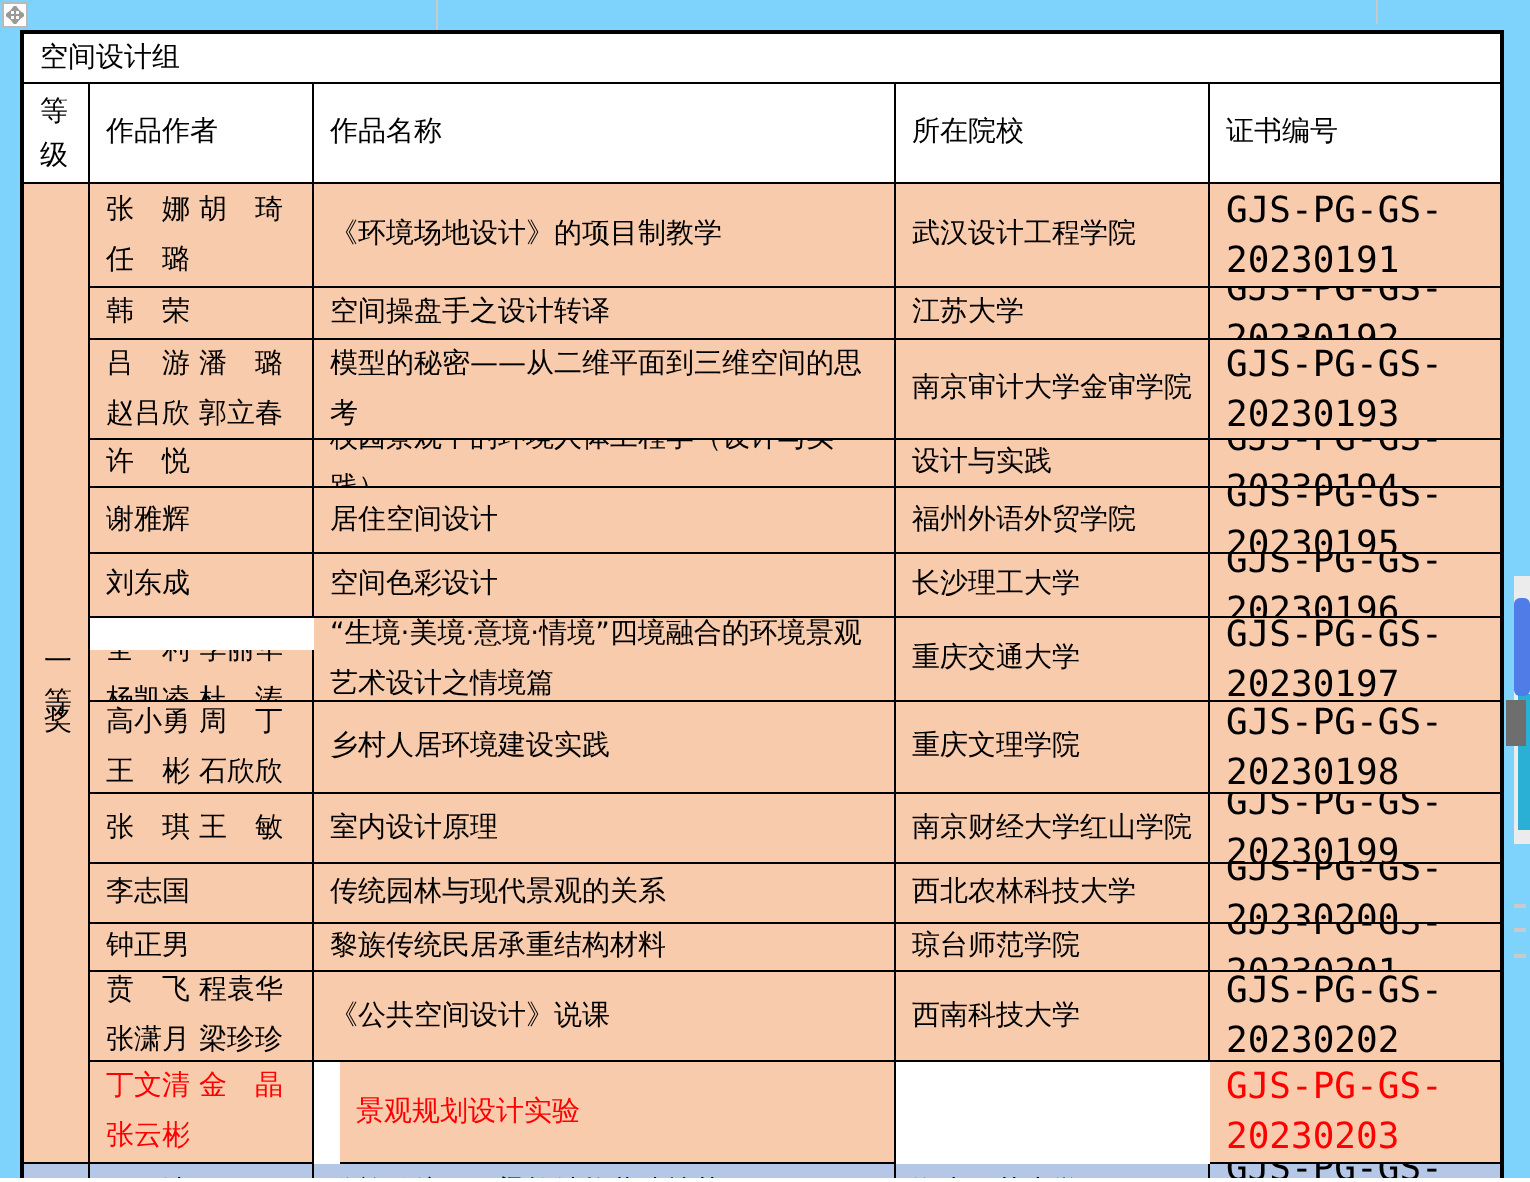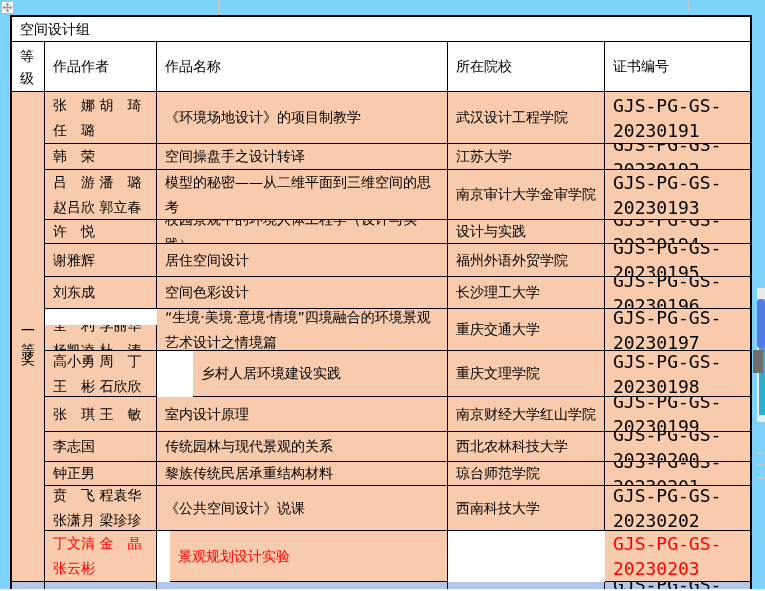--- a/index.html
+++ b/index.html
@@ -123,21 +123,21 @@
       <div class="cell data worktitle" style="grid-area: 8 / 3;">空间色彩设计</div>
       <div class="cell data school" style="grid-area: 8 / 4;">长沙理工大学</div>
       <div class="cell data cert last" style="grid-area: 8 / 5;">GJS-PG-GS-20230196</div>
       <div class="cell data authors" style="grid-area: 9 / 2; margin-top: 16px;">全　利 李丽华
 杨凯凌 杜　涛</div>
       <div class="cell data worktitle" style="grid-area: 9 / 3;">“生境·美境·意境·情境”四境融合的环境景观艺术设计之情境篇</div>
       <div class="cell data school" style="grid-area: 9 / 4;">重庆交通大学</div>
       <div class="cell data cert last" style="grid-area: 9 / 5;">GJS-PG-GS-20230197</div>
       <div class="cell data authors" style="grid-area: 10 / 2;">高小勇 周　丁
 王　彬 石欣欣</div>
-      <div class="cell data worktitle" style="grid-area: 10 / 3; margin-left: 36px;">乡村人居环境建设实践</div>
+      <div class="cell data worktitle" style="grid-area: 10 / 3;">乡村人居环境建设实践</div>
       <div class="cell data school" style="grid-area: 10 / 4;">重庆文理学院</div>
       <div class="cell data cert last" style="grid-area: 10 / 5;">GJS-PG-GS-20230198</div>
       <div class="cell data authors" style="grid-area: 11 / 2;">张　琪 王　敏</div>
       <div class="cell data worktitle" style="grid-area: 11 / 3;">室内设计原理</div>
       <div class="cell data school" style="grid-area: 11 / 4;">南京财经大学红山学院</div>
       <div class="cell data cert last" style="grid-area: 11 / 5;">GJS-PG-GS-20230199</div>
       <div class="cell data authors" style="grid-area: 12 / 2;">李志国</div>
       <div class="cell data worktitle" style="grid-area: 12 / 3;">传统园林与现代景观的关系</div>
       <div class="cell data school" style="grid-area: 12 / 4;">西北农林科技大学</div>
       <div class="cell data cert last" style="grid-area: 12 / 5;">GJS-PG-GS-20230200</div>

